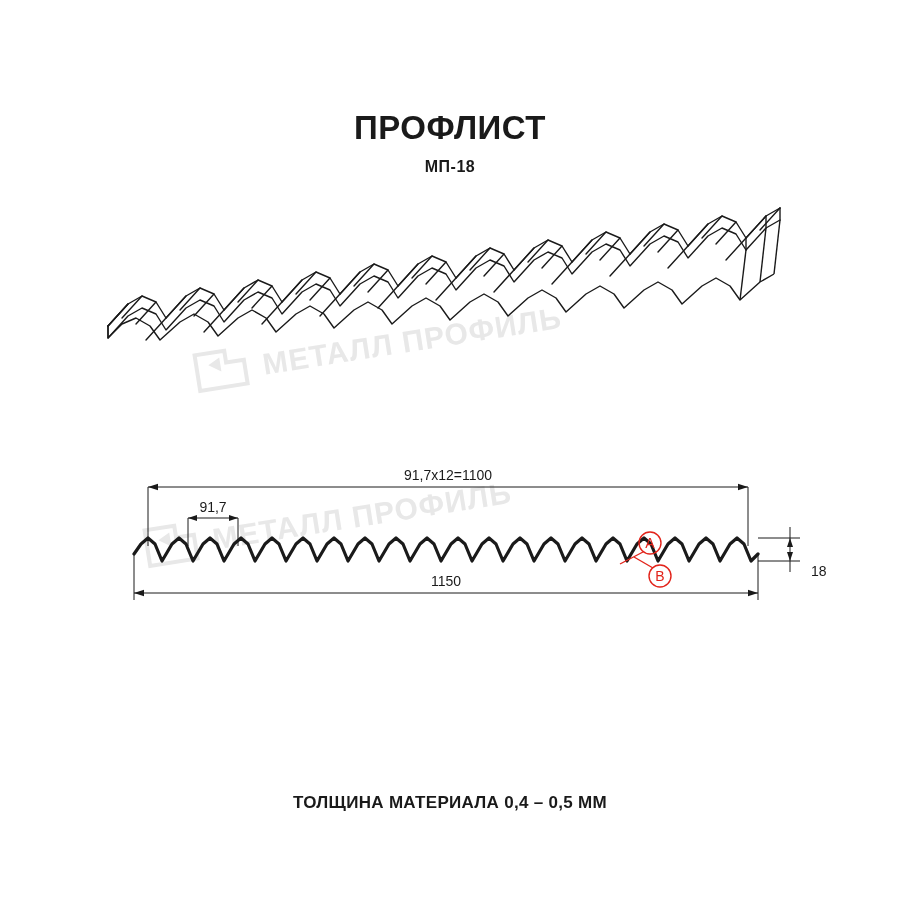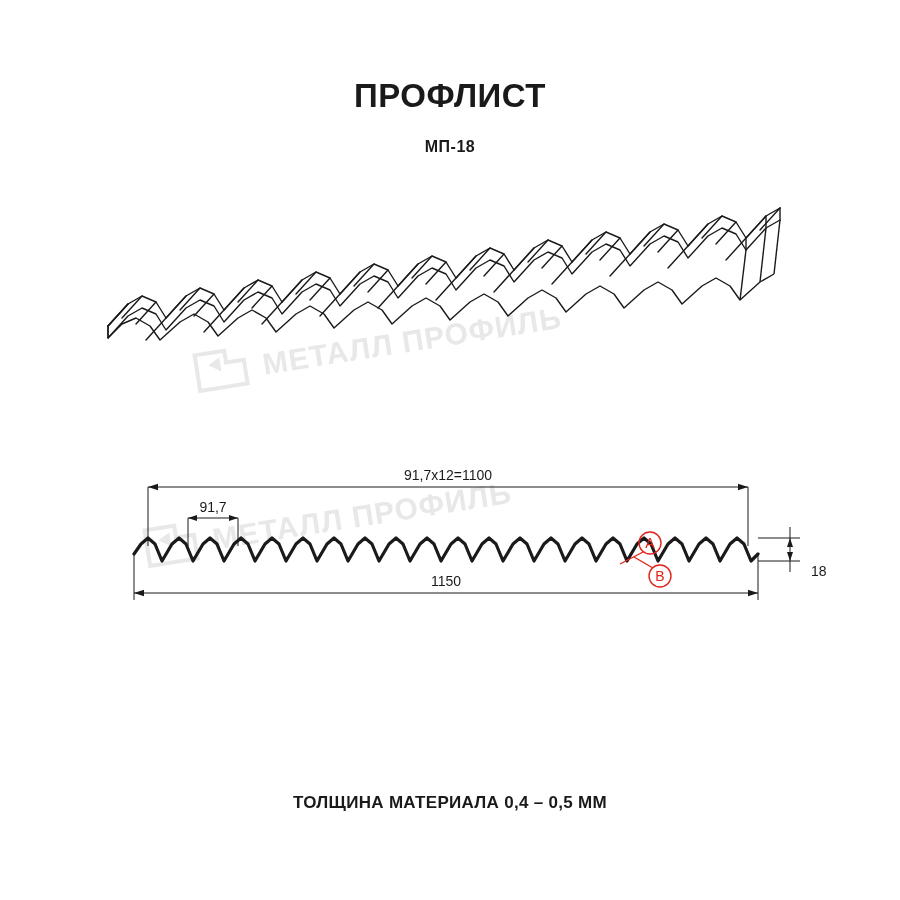--- a/index.html
+++ b/index.html
@@ -26,23 +26,24 @@
     left: 0;
     width: 900px;
     text-align: center;
   }
   .title {
     font-size: 33px;
     font-weight: bold;
     letter-spacing: 0.5px;
     line-height: 1.1;
     color: #1a1a1a;
+    margin-top: 32px;
   }
   .subtitle {
-    margin-top: 24px;
+    margin-top: 12px;
     font-size: 16px;
     font-weight: bold;
     letter-spacing: 0.5px;
     color: #1a1a1a;
   }
   .footer-note {
     position: absolute;
     top: 793px;
     left: 0;
     width: 900px;

